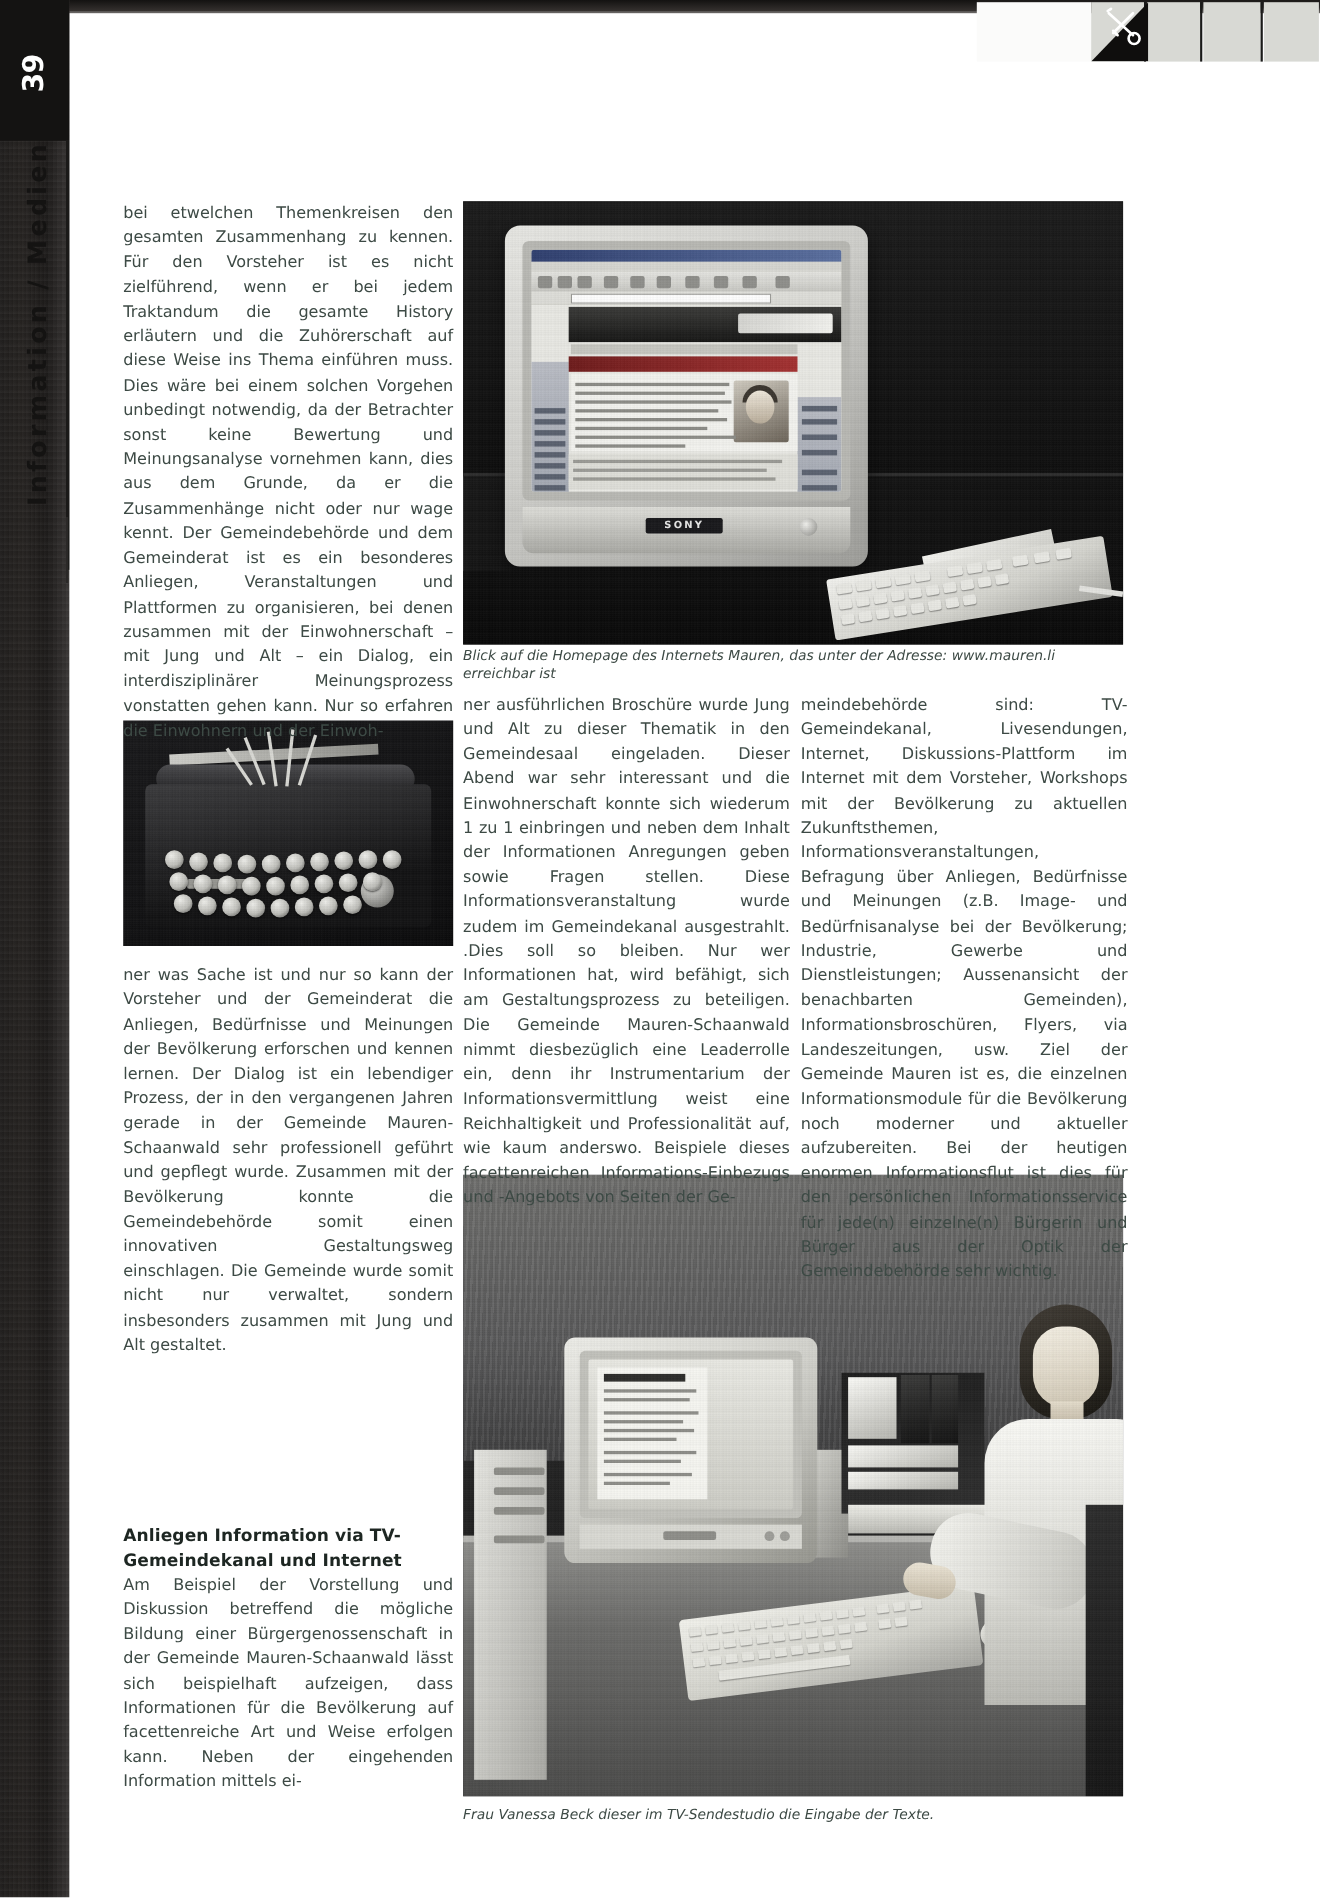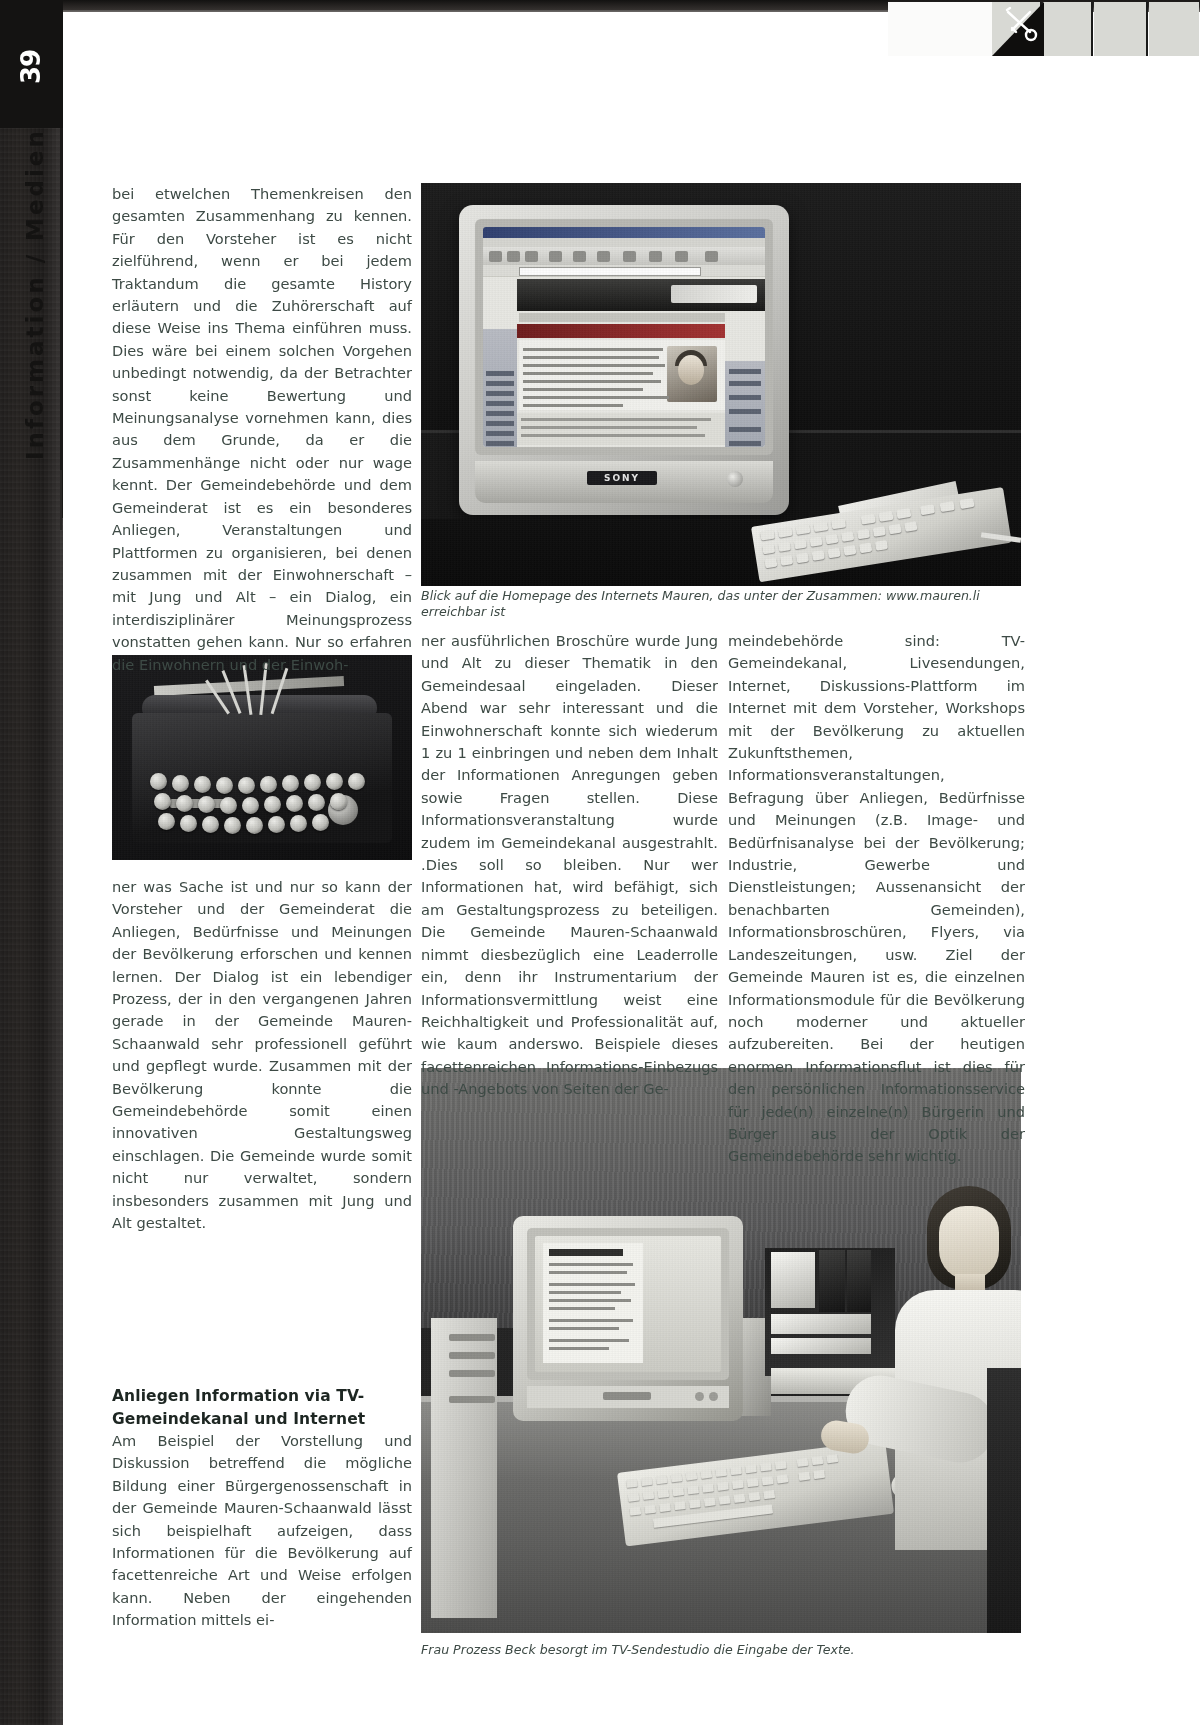--- a/index.html
+++ b/index.html
@@ -385,21 +385,21 @@
     <div class="p1-key" style="left:40px;top:34px;width:12px;height:9px"></div>
     <div class="p1-key" style="left:56px;top:34px;width:12px;height:9px"></div>
     <div class="p1-key" style="left:72px;top:34px;width:12px;height:9px"></div>
     <div class="p1-key" style="left:88px;top:34px;width:12px;height:9px"></div>
     <div class="p1-key" style="left:104px;top:34px;width:12px;height:9px"></div>
     <div class="p1-key" style="left:120px;top:34px;width:12px;height:9px"></div>
   </div>
   <div class="p1-cable"></div>
   <div class="grain"></div>
 </div>
-<div class="caption cap1">Blick auf die Homepage des Internets Mauren, das unter der Zusammen: www.mauren.li erreichbar ist</div>
+<div class="caption cap1">Blick auf die Homepage des Internets Mauren, das unter der Adresse: www.mauren.li erreichbar ist</div>
 
 <div class="photo" id="photo2">
   <div class="p2-paperbar"></div>
   <div class="p2-roller"></div>
   <div class="p2-body">
     <div class="p2-brand"></div>
     <div class="p2-dial"></div>
   </div>
   <div class="p2-arm" style="left:118px;top:14px;width:3px;height:46px;transform:rotate(-22deg)"></div>
   <div class="p2-arm" style="left:134px;top:10px;width:3px;height:50px;transform:rotate(-8deg)"></div>
@@ -532,21 +532,21 @@
     <div class="p3-hair"></div>
     <div class="p3-face"></div>
     <div class="p3-neck"></div>
     <div class="p3-shirt"></div>
     <div class="p3-arm"></div>
     <div class="p3-hand"></div>
   </div>
   <div class="p3-chair"></div>
   <div class="grain"></div>
 </div>
-<div class="caption cap2">Frau Prozess Beck besorgt im TV-Sendestudio die Eingabe der Texte.</div>
+<div class="caption cap2">Frau Vanessa Beck dieser im TV-Sendestudio die Eingabe der Texte.</div>
 
 <div class="col c1">
   <p>bei etwelchen Themenkreisen den gesamten Zusammenhang zu kennen. Für den Vorsteher ist es nicht zielführend, wenn er bei jedem Traktandum die gesamte History erläutern und die Zuhörerschaft auf diese Weise ins Thema einführen muss. Dies wäre bei einem solchen Vorgehen unbedingt notwendig, da der Betrachter sonst keine Bewertung und Meinungsanalyse vornehmen kann, dies aus dem Grunde, da er die Zusammenhänge nicht oder nur wage kennt. Der Gemeindebehörde und dem Gemeinderat ist es ein besonderes Anliegen, Veranstaltungen und Plattformen zu organisieren, bei denen zusammen mit der Einwohnerschaft – mit Jung und Alt – ein Dialog, ein interdisziplinärer Meinungsprozess vonstatten gehen kann. Nur so erfahren die Einwohnern und der Einwoh-</p>
 </div>
 <div class="col c1b">
   <p>ner was Sache ist und nur so kann der Vorsteher und der Gemeinderat die Anliegen, Bedürfnisse und Meinungen der Bevölkerung erforschen und kennen lernen. Der Dialog ist ein lebendiger Prozess, der in den vergangenen Jahren gerade in der Gemeinde Mauren-Schaanwald sehr professionell geführt und gepflegt wurde. Zusammen mit der Bevölkerung konnte die Gemeindebehörde somit einen innovativen Gestaltungsweg einschlagen. Die Gemeinde wurde somit nicht nur verwaltet, sondern insbesonders zusammen mit Jung und Alt gestaltet.</p>
 </div>
 <h2 class="sub">Anliegen Information via TV-Gemeindekanal und Internet</h2>
 <div class="col c1c">
   <p>Am Beispiel der Vorstellung und Diskussion betreffend die mögliche Bildung einer Bürgergenossenschaft in der Gemeinde Mauren-Schaanwald lässt sich beispielhaft aufzeigen, dass Informationen für die Bevölkerung auf facettenreiche Art und Weise erfolgen kann. Neben der eingehenden Information mittels ei-</p>

